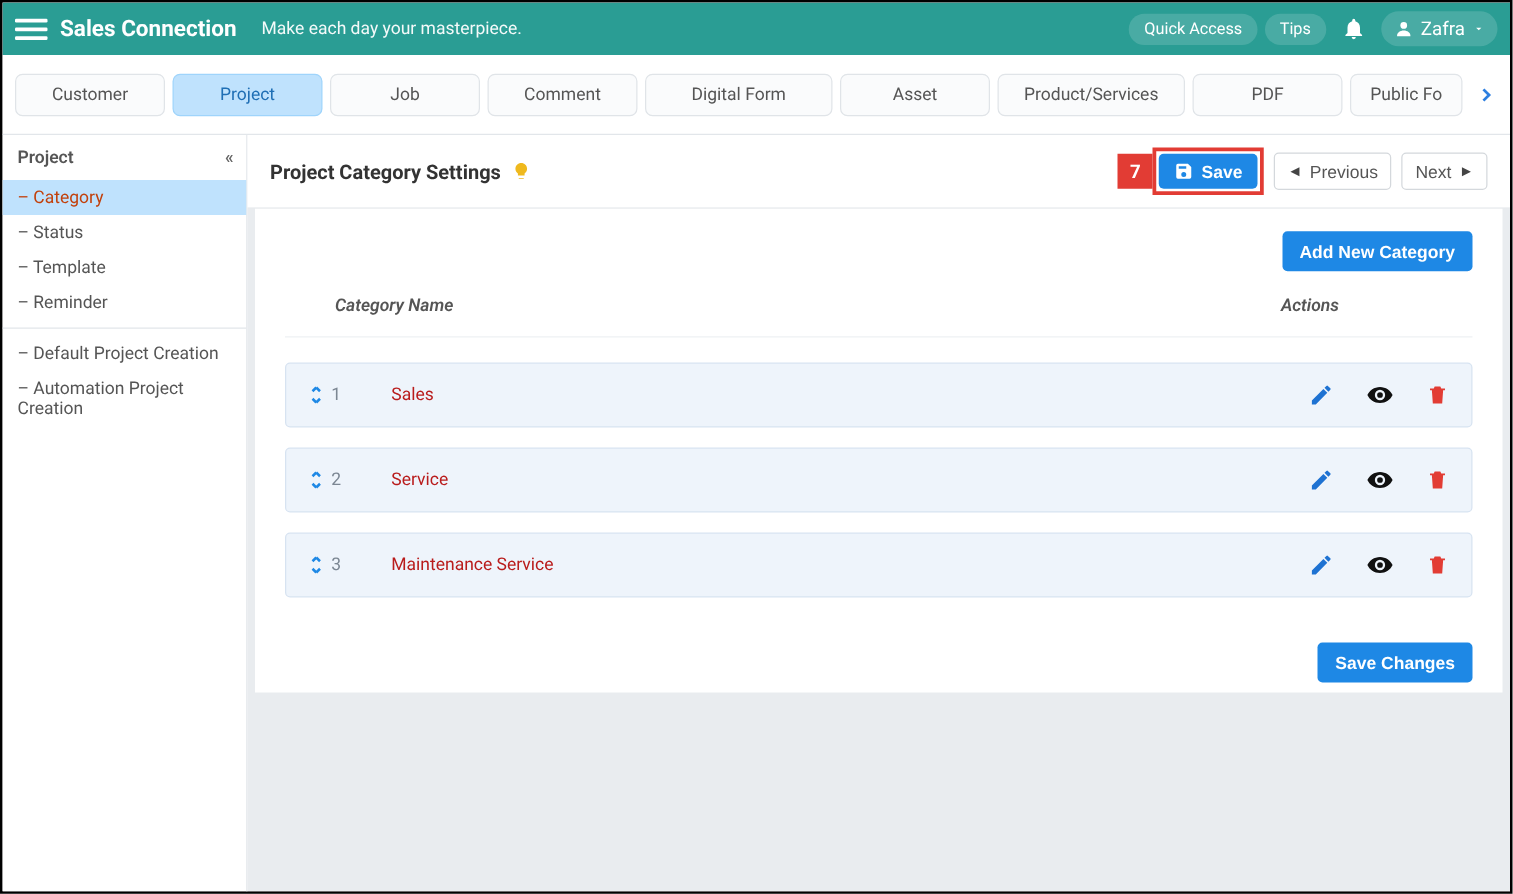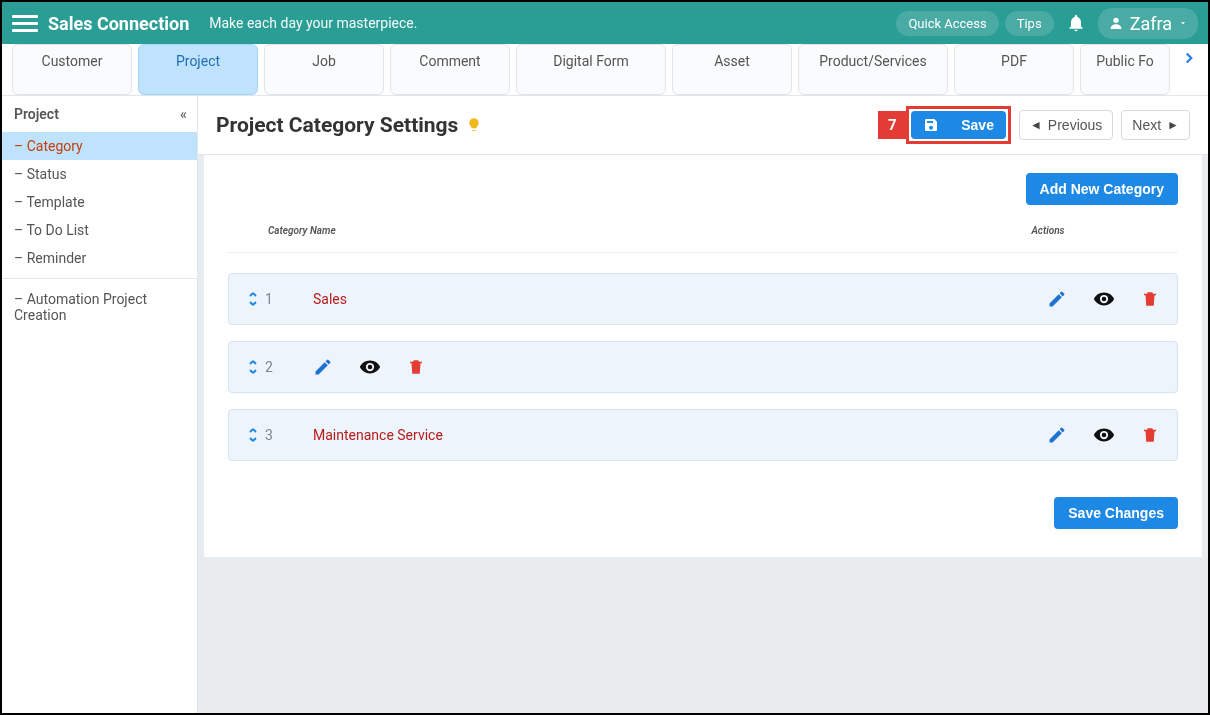--- a/index.html
+++ b/index.html
@@ -35,27 +35,28 @@
     cursor:pointer;
   }
   .bell-icon { margin:0 12px; cursor:pointer; }
   .user-pill {
     background: rgba(255,255,255,.15);
     padding: 5px 10px;
     border-radius: 14px;
     display:flex;
     align-items:center;
     gap:6px;
-    font-size:18px;
+    font-size:15px;
     cursor:pointer;
   }
   
   .tab-bar {
-    height: 52px;
-    display:flex;
+    height: 64px;
+    display:flex;
+    align-items:center;
     padding: 0 10px;
     background:#fff;
     border-bottom:1px solid #e2e6ea;
     gap:6px;
   }
   .tab {
     flex:0 0 auto;
     min-width: 120px;
     padding: 8px 12px;
     border:1px solid #e0e4e8;
@@ -106,21 +107,21 @@
     display:flex;
     flex-direction:column;
   }
   .page-header {
     background:#fff;
     padding: 10px 18px;
     display:flex;
     align-items:center;
     border-bottom:1px solid #e2e6ea;
   }
-  .page-title { font-weight:700; font-size:21px; color:#333; }
+  .page-title { font-weight:700; font-size:16px; color:#333; }
   .bulb-icon { margin-left:8px; color:#efb91e; }
   .page-header .spacer { flex:1; }
   .step-badge {
     width:28px; height:28px;
     background:#e23c34;
     color:#fff; font-weight:700;
     display:flex; align-items:center; justify-content:center;
     font-size:15px;
   }
   .save-wrap {
@@ -129,59 +130,59 @@
     margin-left:0;
   }
   .save-btn {
     background:#1e88e5;
     color:#fff;
     border:none;
     border-radius:4px;
     padding:6px 12px;
     font-size:14px;
     font-weight:600;
-    display:flex; align-items:center; gap:22px;
+    display:flex; align-items:center; gap:6px;
     cursor:pointer;
   }
   .nav-btn {
     border:1px solid #d4d8dc;
     background:#fff;
     color:#555;
     border-radius:4px;
     padding:6px 10px;
     font-size:14px;
     margin-left:8px;
     display:flex; align-items:center; gap:6px;
     cursor:pointer;
   }
   .nav-btn .arrow { font-size:12px; color:#444; }
   .content-card {
     background:#fff;
     margin: 0 6px 6px 6px;
-    padding: 18px 24px 28px 24px;
+    padding: 18px 24px 8px 24px;
   }
   .add-row { display:flex; justify-content:flex-end; margin-bottom:12px; }
   .btn-primary {
     background:#1e88e5;
     color:#fff;
     border:none;
     border-radius:4px;
     padding:8px 14px;
     font-size:14px;
     font-weight:600;
     cursor:pointer;
   }
   .col-headers {
     display:flex;
     padding: 8px 40px 16px 40px;
     border-bottom:1px solid #eef1f3;
     color:#555;
     font-style:italic;
     font-weight:600;
-    font-size:10px;
+    font-size:14px;
     margin-bottom:20px;
   }
   .col-headers .col-name { flex:1; }
   .col-headers .col-actions { width:180px; text-align:center; }
   .cat-list { padding: 0 0; }
   .cat-row {
     background:#eef4fb;
     border:1px solid #d7e3f1;
     border-radius:4px;
     display:flex;
@@ -248,23 +249,23 @@
 <div class="body-wrap">
 
   <div class="sidebar">
     <div class="side-header">
       <span>Project</span>
       <span class="collapse-icon">«</span>
     </div>
     <div class="side-item active">– <span>Category</span></div>
     <div class="side-item">– <span>Status</span></div>
     <div class="side-item">– <span>Template</span></div>
-    <div class="side-item">– <span>To Do List</span></div>
     <div class="side-item">– <span>Reminder</span></div>
     <div class="side-divider"></div>
+    <div class="side-item">– <span>Default Project Creation</span></div>
     <div class="side-item">– <span>Automation Project Creation</span></div>
   </div>
 
   <div class="main">
     <div class="page-header">
       <span class="page-title">Project Category Settings</span>
       <span class="bulb-icon">
         <svg width="16" height="16" viewBox="0 0 24 24" fill="#efb91e">
             <path d="M9 21h6v-1H9v1zm3-19C8.14 2 5 5.14 5 9c0 2.38 1.19 4.47 3 5.74V17h8v-2.26c1.81-1.27 3-3.36 3-5.74 0-3.86-3.14-7-7-7z"></path>
           </svg>
@@ -327,20 +328,21 @@
           </div>
         </div>
 
         <div class="cat-row">
           <span class="drag-handle">
             <svg width="12" height="16" viewBox="0 0 12 16" fill="none" stroke="#1e88e5" stroke-width="2">
                 <path d="M6 2l3 3M6 2L3 5M6 14l3-3M6 14l-3-3"></path>
               </svg>
           </span>
           <span class="order-num">2</span>
+          <span class="cat-name">Service</span>
           <div class="row-actions">
             <span class="icon-btn">
                 <svg width="20" height="20" viewBox="0 0 24 24" fill="#1e72d2">
                   <path d="M3 17.25V21h3.75L17.81 9.94l-3.75-3.75L3 17.25zM20.71 7.04a1 1 0 0 0 0-1.41l-2.34-2.34a1 1 0 0 0-1.41 0l-1.83 1.83 3.75 3.75 1.83-1.83z"></path>
                 </svg>
               </span>
             <span class="icon-btn">
                 <svg width="22" height="22" viewBox="0 0 24 24" fill="#111">
                   <path d="M12 5C7 5 2.73 8.11 1 12c1.73 3.89 6 7 11 7s9.27-3.11 11-7c-1.73-3.89-6-7-11-7zm0 11.5A4.5 4.5 0 1 1 12 7.5a4.5 4.5 0 0 1 0 9zM12 9.5a2.5 2.5 0 1 0 0 5 2.5 2.5 0 0 0 0-5z"></path>
                 </svg>

